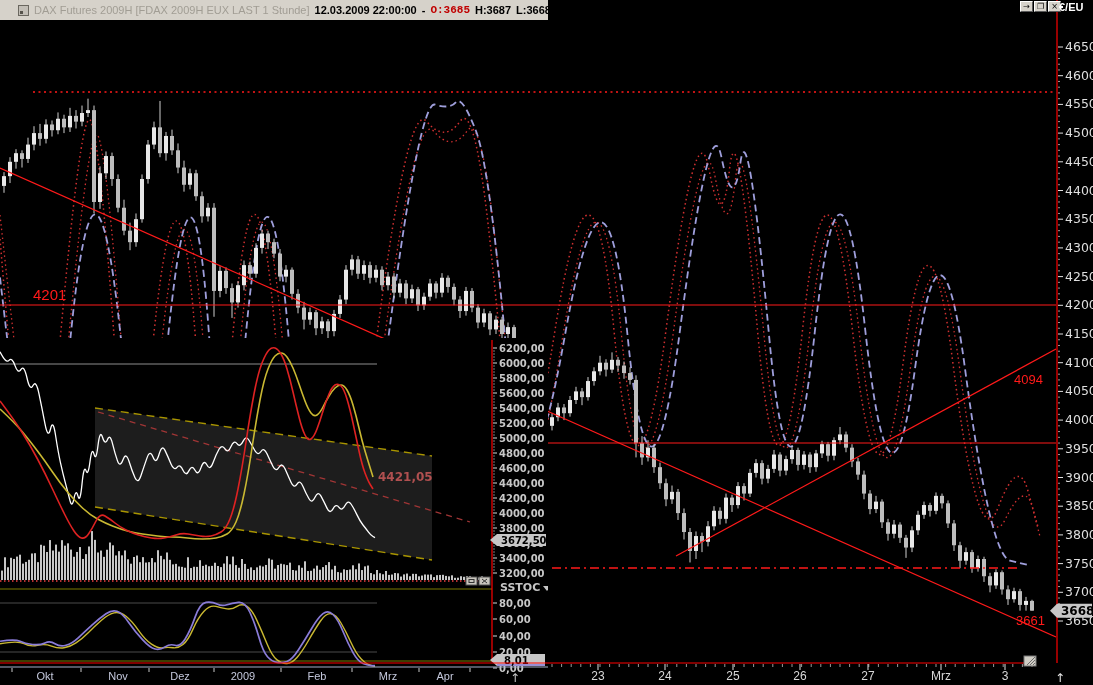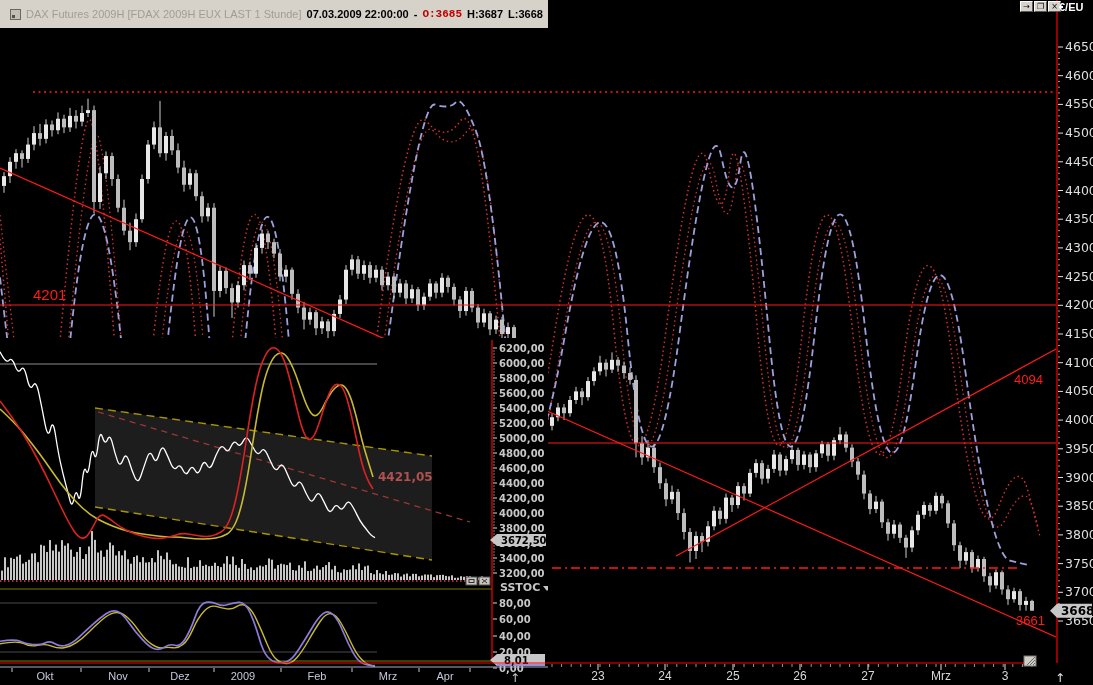--- a/index.html
+++ b/index.html
@@ -1,20 +1,20 @@
 <!DOCTYPE html>
 <html><head>
 <meta charset="utf-8">
 <style>
   html,body{margin:0;padding:0;background:#000;}
   .screen{position:relative;width:1093px;height:685px;background:#000;overflow:hidden;
           font-family:"Liberation Sans",sans-serif;}
-  .titlebar{position:absolute;left:0;top:0;width:548px;height:28px;background:#d6d2ca;
+  .titlebar{position:absolute;left:0;top:0;width:548px;height:20px;background:#d6d2ca;
             display:flex;align-items:center;gap:5px;font-size:11px;line-height:14px;
-            padding-left:10px;box-sizing:border-box;white-space:nowrap;overflow:hidden;}
+            padding-left:18px;box-sizing:border-box;white-space:nowrap;overflow:hidden;}
   .win-icon{width:9px;height:9px;border:1px solid #6a675f;background:#c2beb6;position:relative;flex:none;}
   .win-icon::after{content:"";position:absolute;left:1px;bottom:1px;width:3px;height:3px;background:#55524a;}
   .title-text{color:#a19d94;}
   .tb{color:#000;font-weight:bold;}
   .tb.red{color:#c00000;font-family:Liberation Mono, monospace;}
   .win-buttons{position:absolute;left:1020px;top:1px;display:flex;gap:1px;}
   .win-btn{width:13px;height:11px;background:#d6d2ca;border:1px solid;cursor:default;
            border-color:#ffffff #5a5a5a #5a5a5a #ffffff;font-size:8px;line-height:8px;
            text-align:center;padding:0;color:#000;font-family:"DejaVu Sans",sans-serif;}
   .currency{position:absolute;left:1059px;top:1px;color:#fff;font-size:11px;font-weight:bold;
@@ -910,21 +910,21 @@
         <rect x="1024" y="656" width="12" height="10" fill="#d0cdc5" stroke="#777" stroke-width="1"></rect>
         <line x1="1027" y1="665" x2="1035" y2="657" stroke="#6a6a6a" stroke-width="1"></line>
         <line x1="1030" y1="665" x2="1035" y2="660" stroke="#6a6a6a" stroke-width="1"></line>
         <line x1="1033" y1="665" x2="1035" y2="663" stroke="#6a6a6a" stroke-width="1"></line>
       </g>
     </svg>
 
   <div class="titlebar">
     <span class="win-icon"></span>
     <span class="title-text">DAX Futures 2009H [FDAX 2009H EUX LAST 1 Stunde]</span>
-    <span class="tb">07.03.2009 22:00:00</span>
+    <span class="tb">12.03.2009 22:00:00</span>
     <span class="tb">-</span>
     <span class="tb red">O:3685</span>
     <span class="tb">H:3687</span>
     <span class="tb">L:3668</span>
     <span class="tb red">C:3668</span>
   </div>
 
   <div class="win-buttons">
     <button class="win-btn">→</button>
     <button class="win-btn">❐</button>

